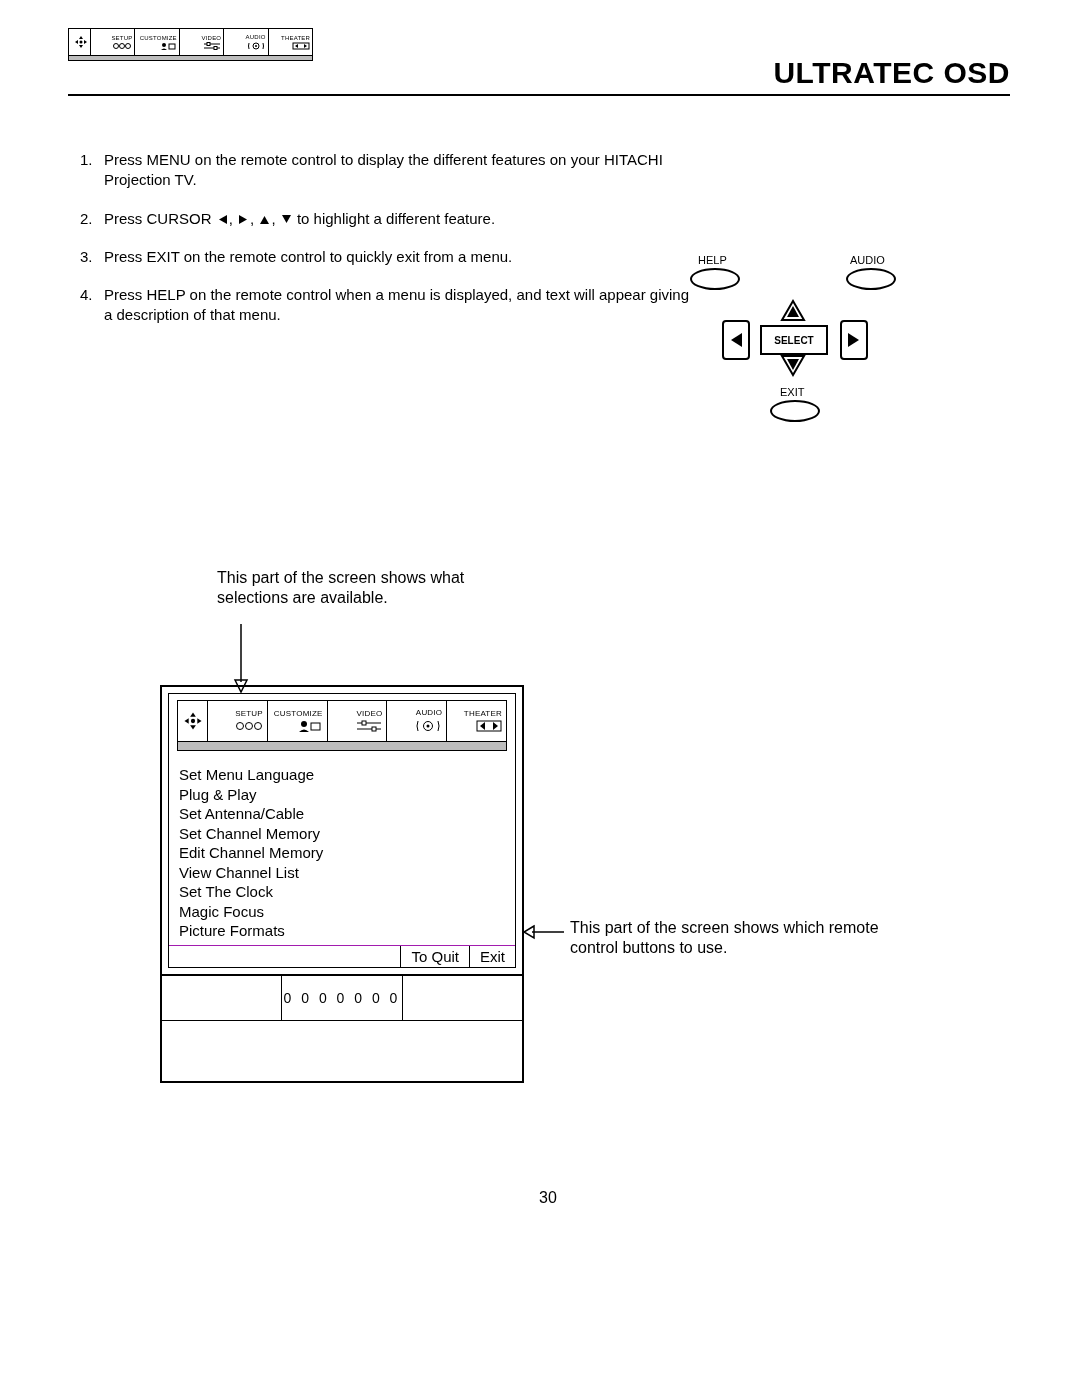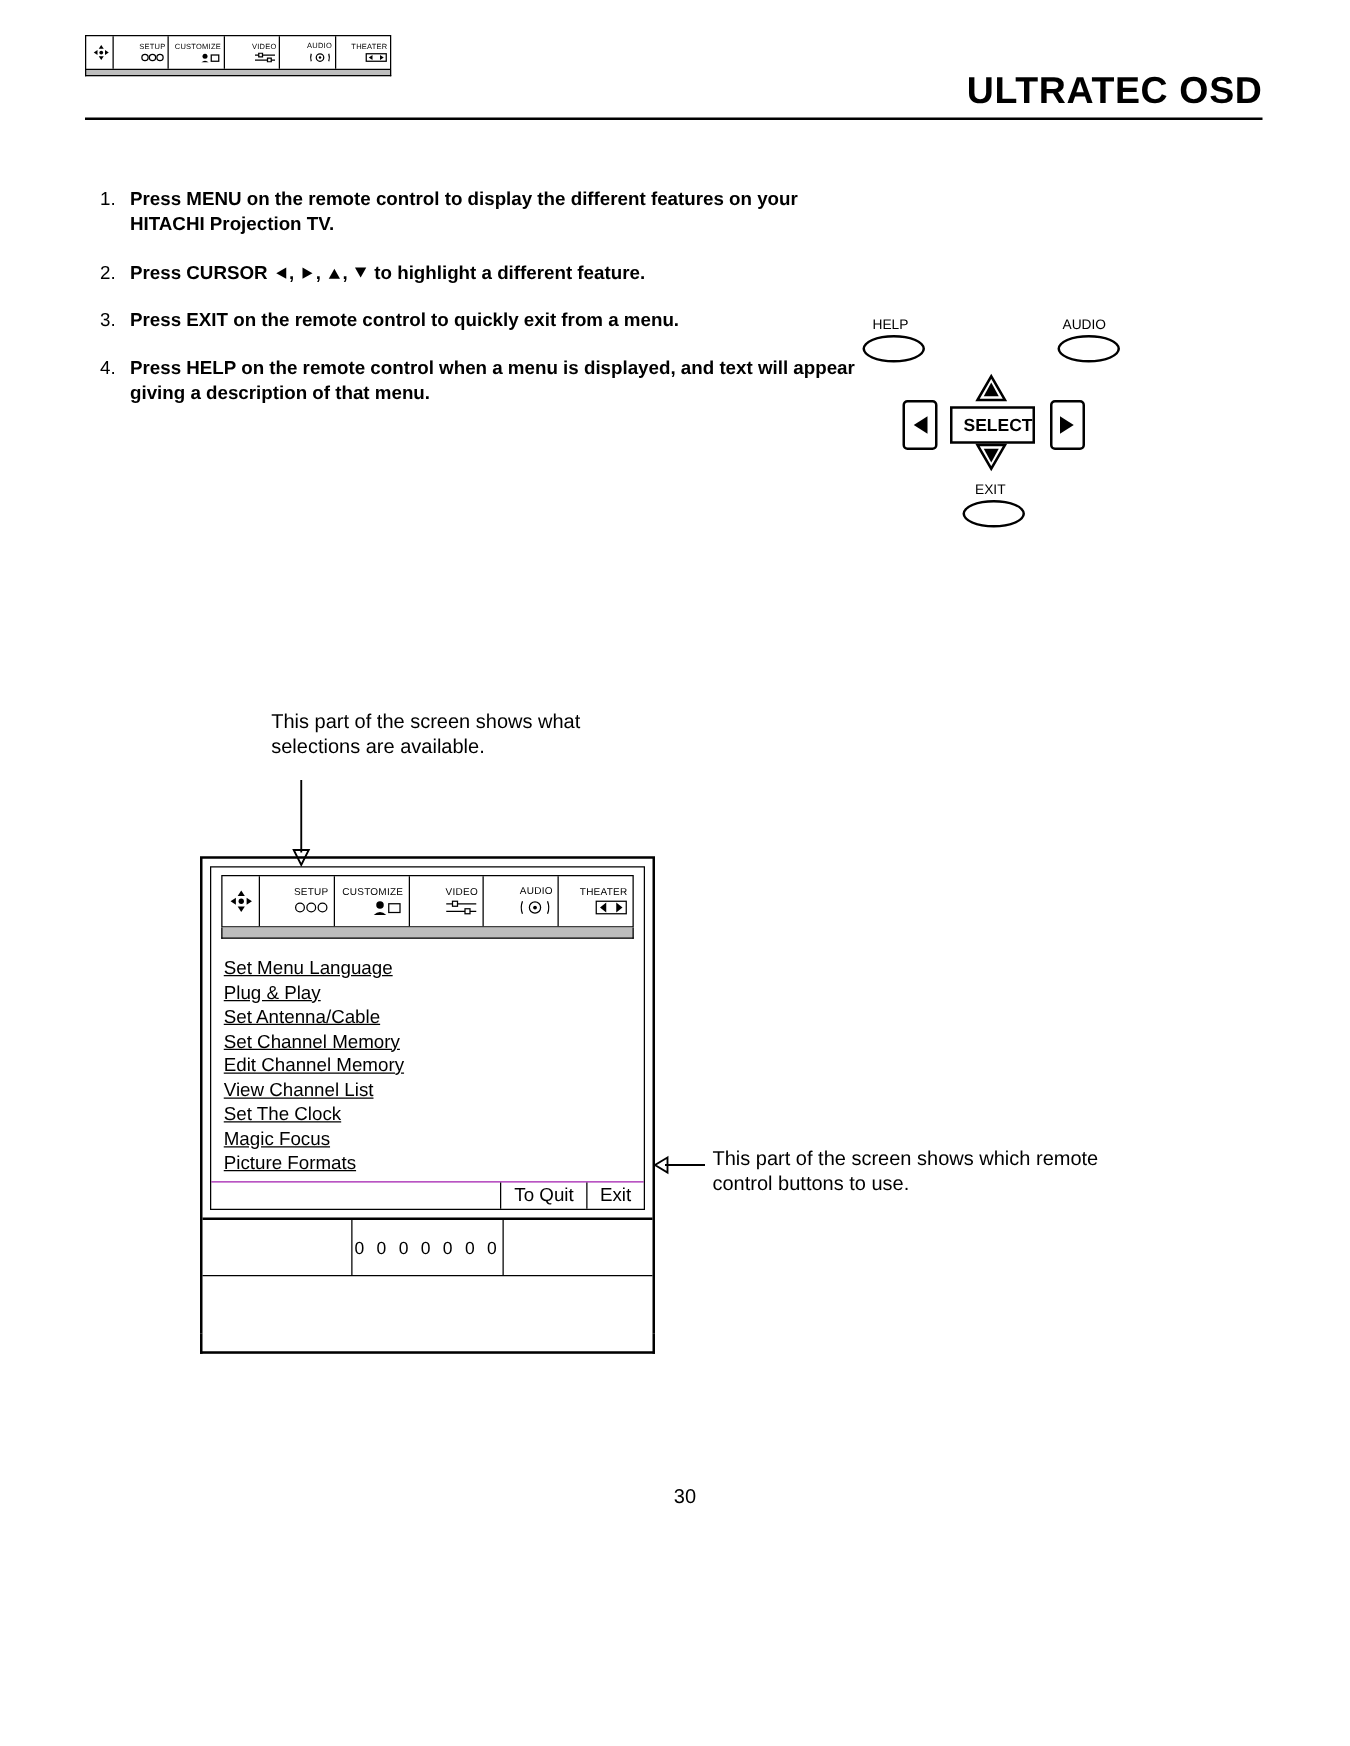--- a/index.html
+++ b/index.html
@@ -103,21 +103,21 @@
     line-height: 1.35;
   }
   .step {
     display: flex;
     margin-bottom: 18px;
   }
   .step-num {
     width: 24px;
     flex: 0 0 24px;
   }
-  .step-text { flex: 1; font-weight: bold; }
+  .step-text { flex: 1; }
   .arrow-inline {
     display: inline-block;
     vertical-align: middle;
     margin: 0 1px;
   }
   
   .remote {
     position: absolute;
     left: 700px;
     top: 250px;
@@ -139,22 +139,22 @@
   }
   .remote .select-box {
     position: absolute;
     left: 60px;
     top: 75px;
     width: 64px;
     height: 26px;
     border: 2px solid #000;
     display: flex;
     align-items: center;
-    justify-content: flex-end;
-    font-size: 14px;
+    justify-content: center;
+    font-size: 10px;
     font-weight: bold;
   }
   .dpad-box {
     position: absolute;
     width: 24px;
     height: 36px;
     border: 2px solid #000;
     border-radius: 4px;
     display: flex;
     align-items: center;
@@ -191,21 +191,20 @@
     margin: 6px;
     border: 1px solid #000;
   }
   .tv-osd-wrap {
     margin: 6px 8px 0 8px;
   }
   .menu-list {
     margin: 14px 10px 4px 10px;
     font-size: 15px;
     line-height: 1.3;
-    text-decoration: underline;
   }
   .quit-row {
     display: flex;
     justify-content: flex-end;
     border-top: 1px solid #a21caf;
   }
   .quit-row .qcell {
     border-left: 1px solid #000;
     padding: 2px 10px;
     font-size: 15px;

